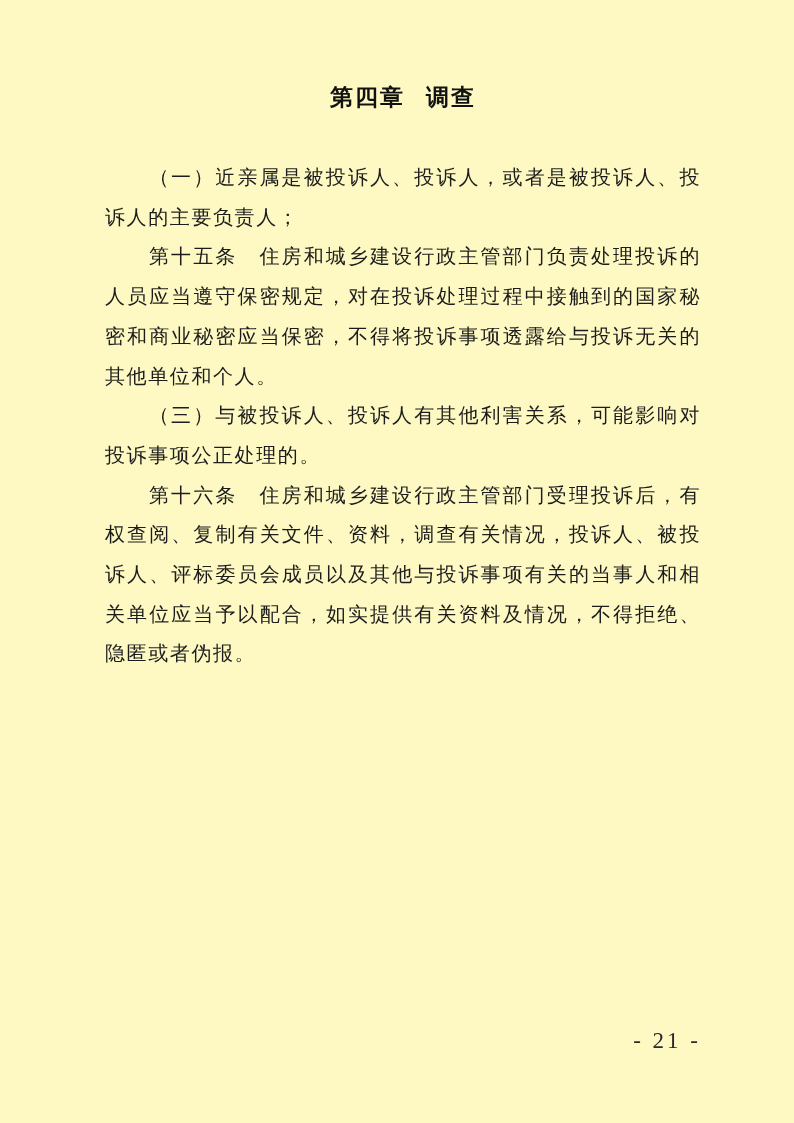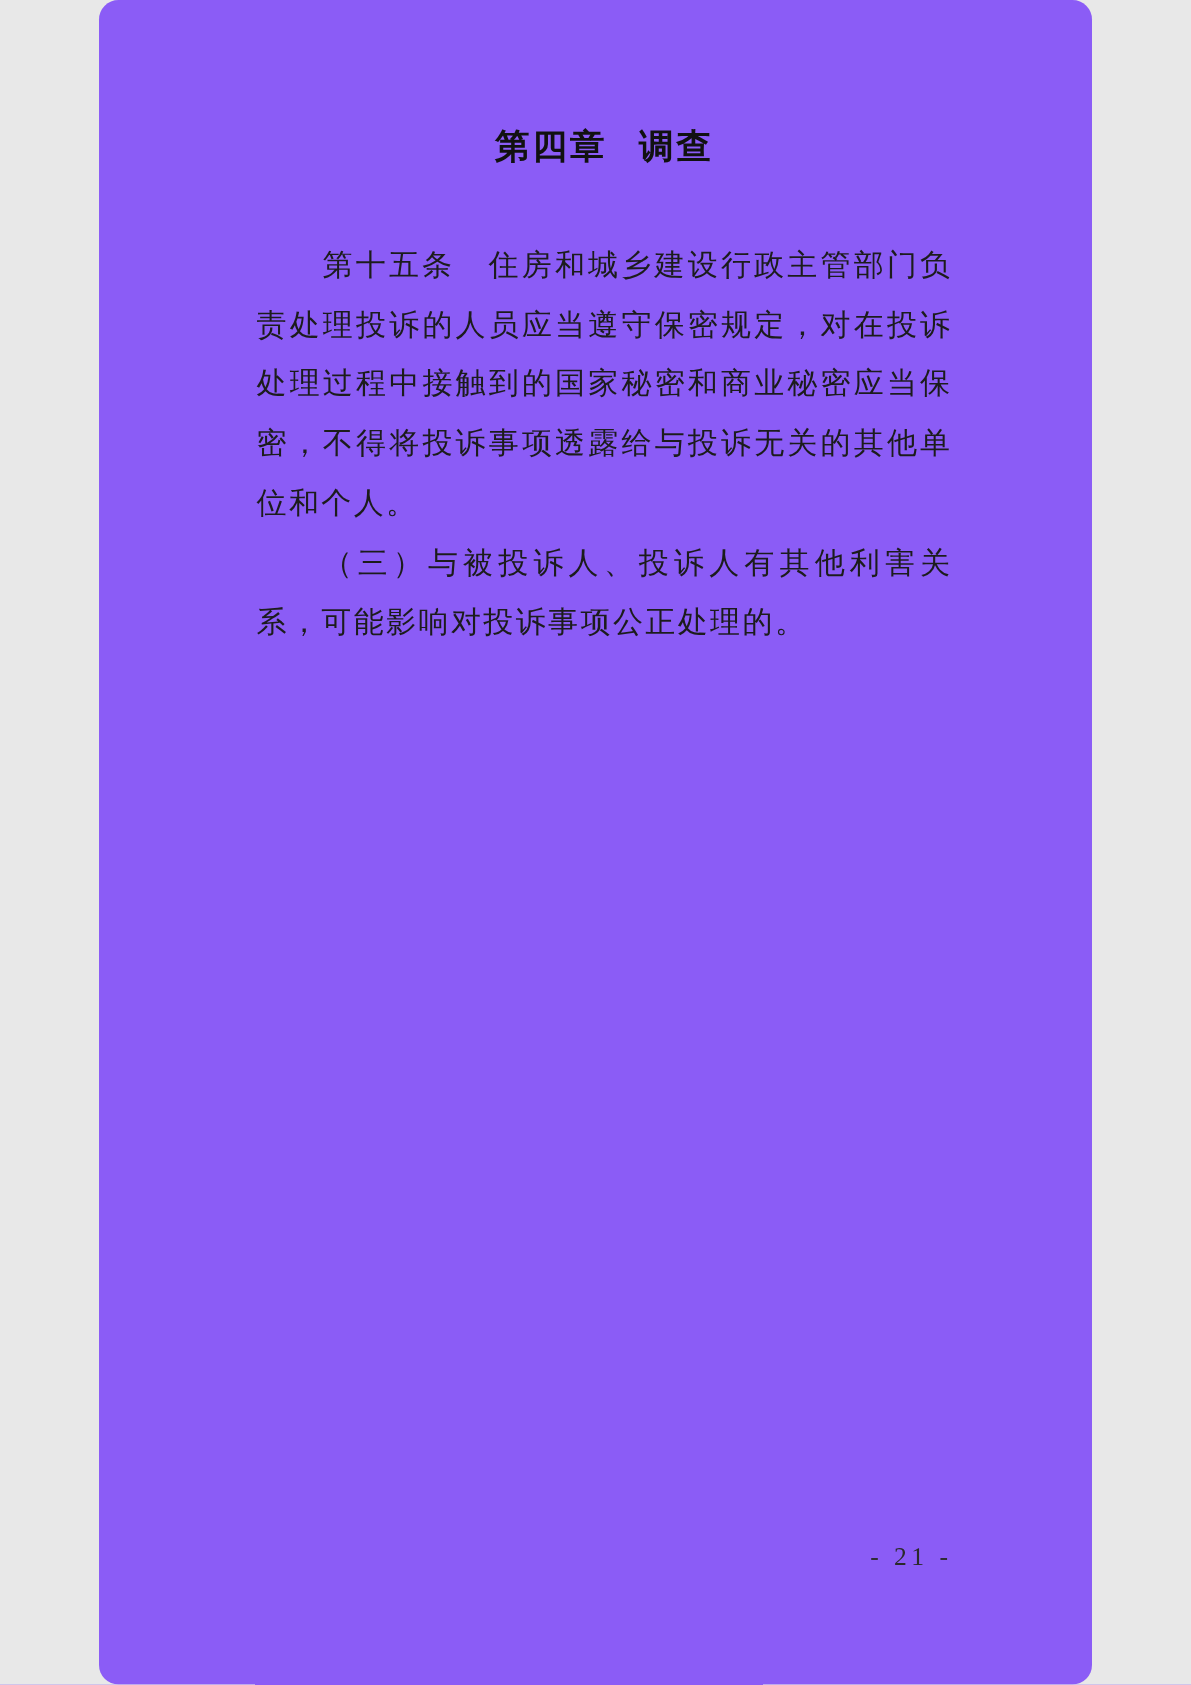--- a/index.html
+++ b/index.html
@@ -2,30 +2,29 @@
 <html><head>
 <meta charset="utf-8">
 <style>
   html, body {
     margin: 0;
     padding: 0;
     background: #e8e8e8;
   }
   .page {
     position: relative;
-    width: 662px;
+    width: 794px;
     height: 1123px;
     margin: 0 auto;
-    background: #8b5cf6;
+    background: #fef9c3;
     box-sizing: border-box;
     padding: 82px 93px 0 105px;
     color: #1c1c1c;
     font-family: "Liberation Serif", "DejaVu Serif", serif;
     overflow: hidden;
-    border-radius: 13px;
   }
   .chapter-heading {
     margin: 0 0 46px 0;
     display: flex;
     justify-content: center;
     gap: 21px;
     font-family: "Liberation Sans", "DejaVu Sans", sans-serif;
     font-weight: 700;
     font-size: 23px;
     line-height: 30px;
@@ -38,38 +37,40 @@
     line-height: 39.7px;
     letter-spacing: 1.6px;
     text-align: justify;
     text-indent: 44px;
     word-break: break-all;
   }
   .page-footer {
     position: absolute;
     top: 1028px;
     right: 93px;
-    font-size: 17px;
+    font-size: 23px;
     letter-spacing: 3px;
     color: #2a2a2a;
     font-family: "Liberation Serif", "DejaVu Serif", serif;
   }
 </style>
 </head>
 <body>
 
 <div class="page">
 
   <h1 class="chapter-heading">
     <span>第四章</span>
     <span>调查</span>
   </h1>
 
   <div class="body-text">
+    <p>（一）近亲属是被投诉人、投诉人，或者是被投诉人、投诉人的主要负责人；</p>
     <p>第十五条　住房和城乡建设行政主管部门负责处理投诉的人员应当遵守保密规定，对在投诉处理过程中接触到的国家秘密和商业秘密应当保密，不得将投诉事项透露给与投诉无关的其他单位和个人。</p>
     <p>（三）与被投诉人、投诉人有其他利害关系，可能影响对投诉事项公正处理的。</p>
+    <p>第十六条　住房和城乡建设行政主管部门受理投诉后，有权查阅、复制有关文件、资料，调查有关情况，投诉人、被投诉人、评标委员会成员以及其他与投诉事项有关的当事人和相关单位应当予以配合，如实提供有关资料及情况，不得拒绝、隐匿或者伪报。</p>
   </div>
 
   <div class="page-footer">
     <span>- 21 -</span>
   </div>
 
 </div>
 
 </body></html>

